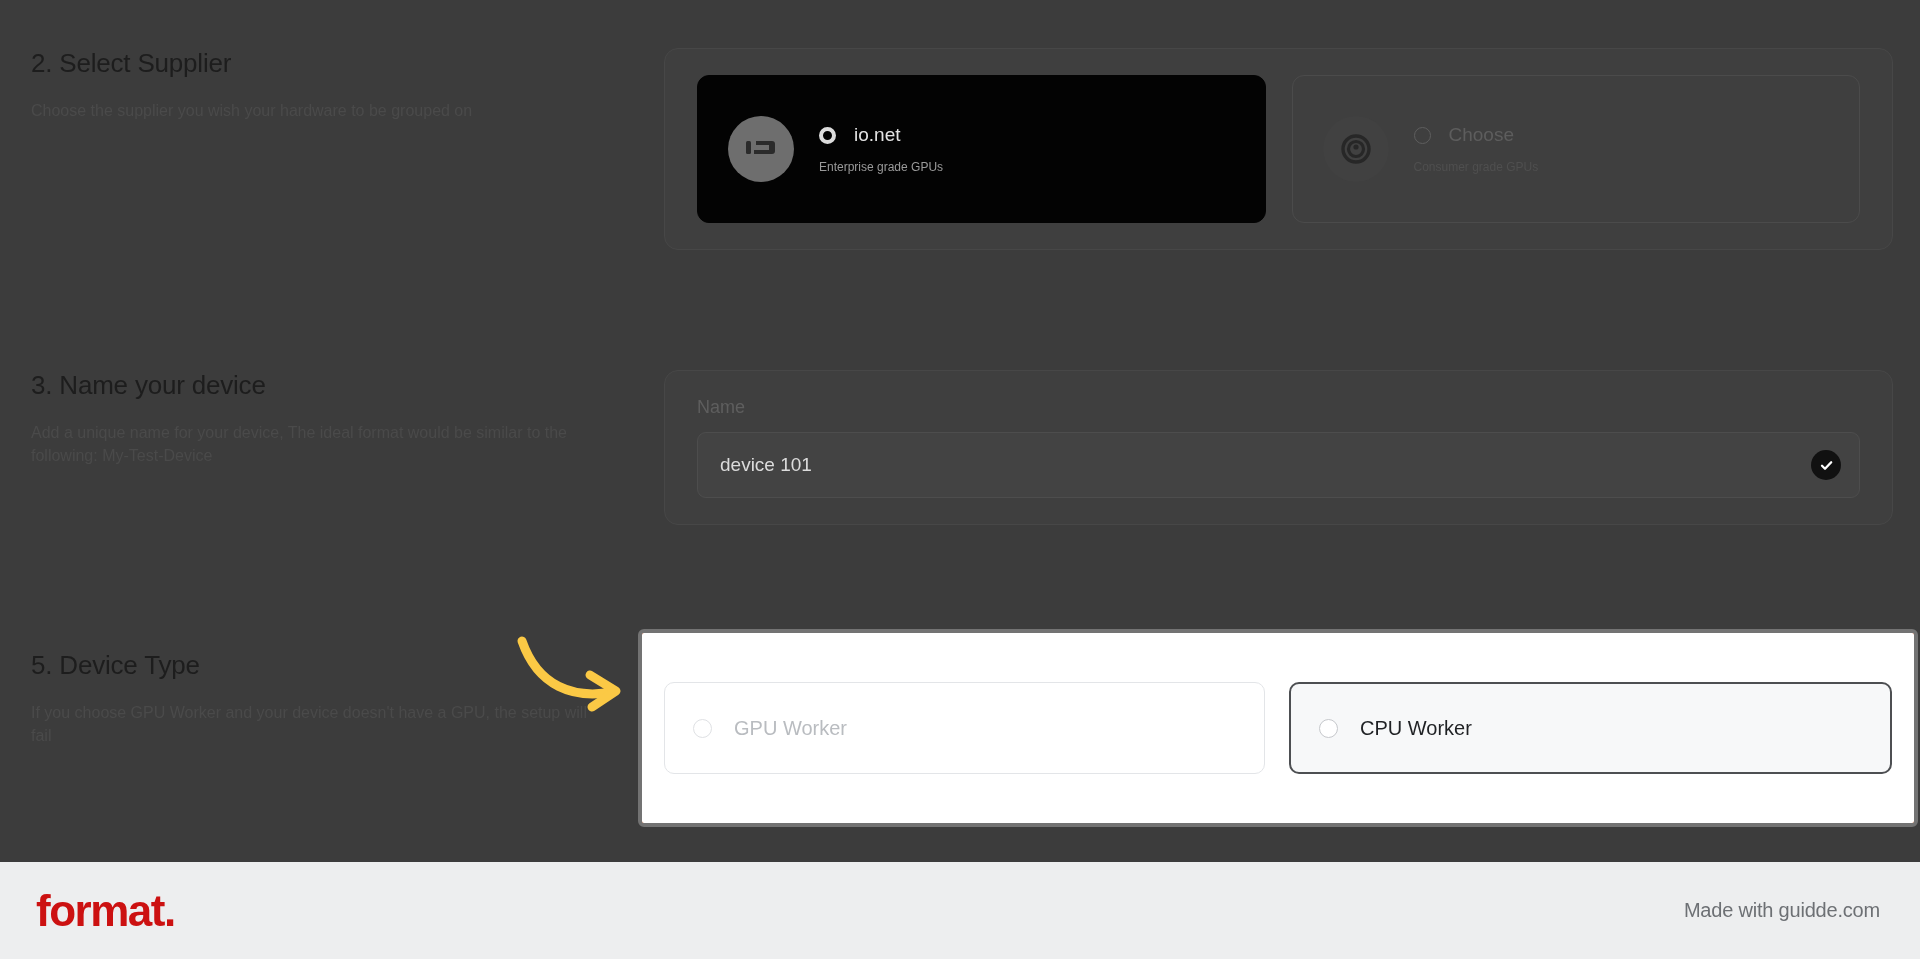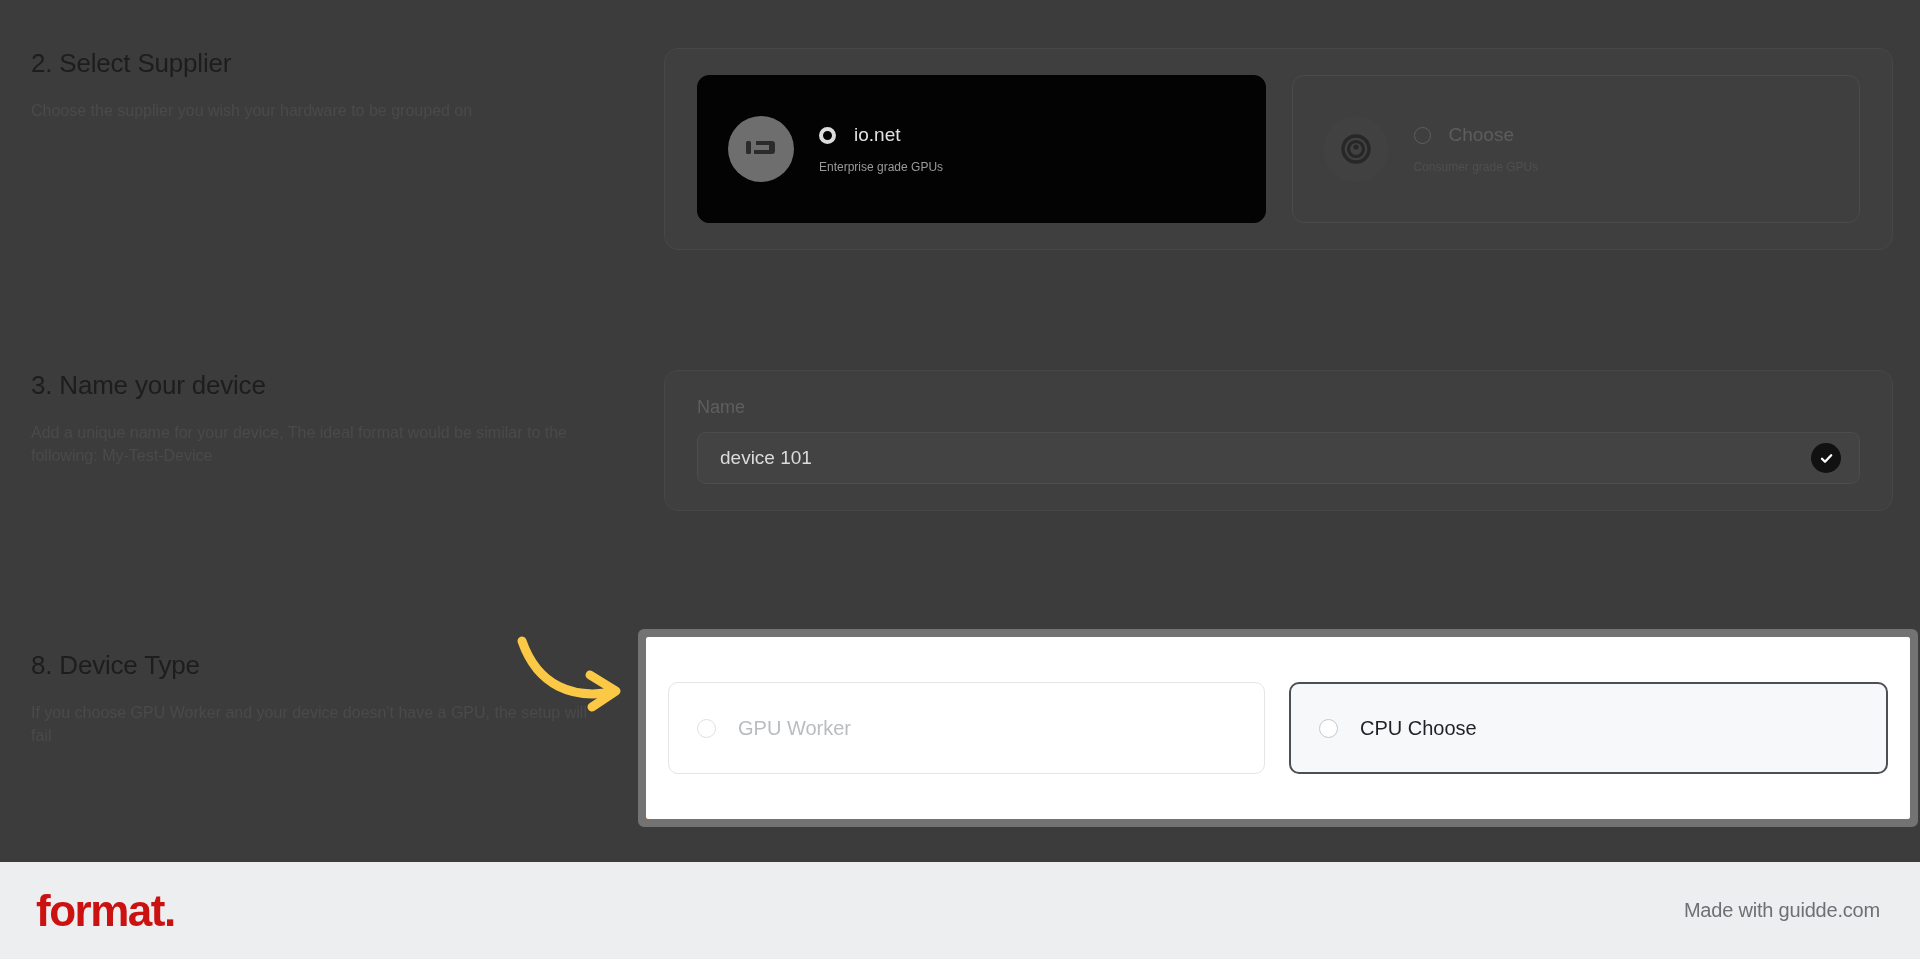--- a/index.html
+++ b/index.html
@@ -122,21 +122,21 @@
   .supplier-sub.dim { color: #4f4f4f; }
 
   
   .field-label {
     font-size: 18px;
     color: #5e5e5e;
     margin-bottom: 14px;
   }
   .name-input {
     position: relative;
-    height: 52px;
+    height: 66px;
     border: 1px solid #4d4d4d;
     border-radius: 9px;
     background: #434343;
     display: flex;
     align-items: center;
     padding: 0 22px;
   }
   .name-value { font-size: 19px; color: #dcdcdc; }
   .check-badge {
     position: absolute;
@@ -150,21 +150,21 @@
     justify-content: center;
   }
 
   
   .highlight-wrap {
     position: absolute;
     left: 638px;
     top: 629px;
     width: 1280px;
     height: 198px;
-    border: 8px solid #737373;
+    border: 4px solid #737373;
     border-radius: 6px;
     background: #c2410c;
   }
   .highlight-inner {
     width: 100%; height: 100%;
     background: #ffffff;
     border-radius: 2px;
     padding: 20px 22px;
     display: flex;
     align-items: center;
@@ -306,21 +306,21 @@
                 <path d="M4 8.8 L7 11.8 L13.2 5.3" fill="none" stroke="#fff" stroke-width="2.3" stroke-linecap="round" stroke-linejoin="round"></path>
               </svg>
             </span>
           </div>
         </div>
       </div>
     </div>
 
     <div class="step-row" style="top:650px;">
       <div class="step-labels">
-        <div class="step-title">8. Device Type</div>
+        <div class="step-title">5. Device Type</div>
         <div class="step-desc">If you choose GPU Worker and your device doesn't have a GPU, the setup will fail</div>
       </div>
     </div>
 
     <div class="arrow">
       <svg width="120" height="80" viewBox="0 0 120 80" aria-hidden="true">
         <path d="M6 6 C 22 52, 58 64, 96 57" fill="none" stroke="#FBC945" stroke-width="9" stroke-linecap="round"></path>
         <path d="M74 40 L100 56 L76 72" fill="none" stroke="#FBC945" stroke-width="9" stroke-linecap="round" stroke-linejoin="round"></path>
       </svg>
     </div>
@@ -329,21 +329,21 @@
       <div class="highlight-inner">
         <div class="devtype-grid">
 
           <div class="devtype-card plain">
             <span class="radio-light faint"></span>
             <span class="devtype-label faint">GPU Worker</span>
           </div>
 
           <div class="devtype-card focused">
             <span class="radio-light solid"></span>
-            <span class="devtype-label solid">CPU Choose</span>
+            <span class="devtype-label solid">CPU Worker</span>
           </div>
 
         </div>
       </div>
     </div>
 
   </div>
 
   <div class="footer">
     <div class="brand">format.</div>

